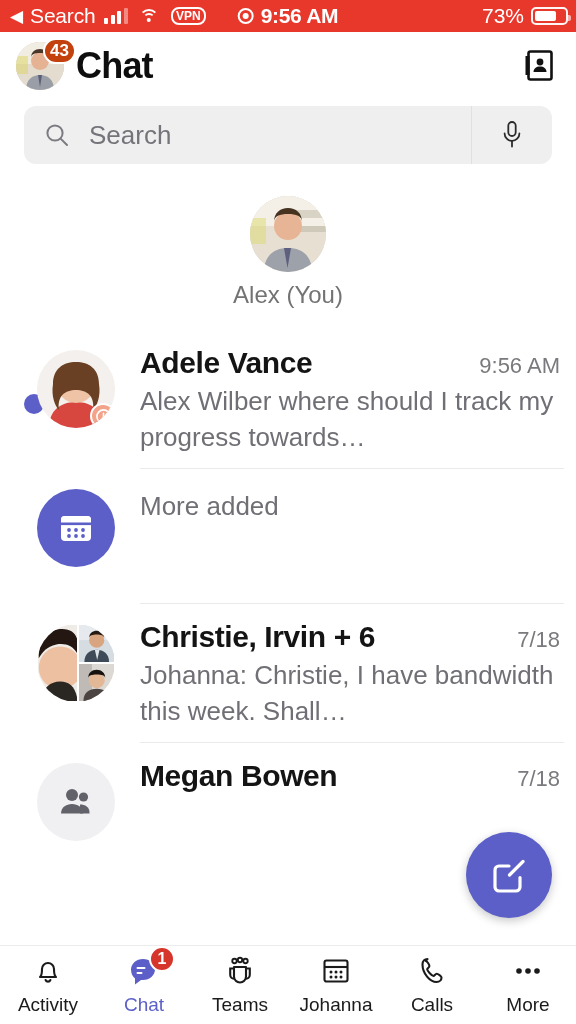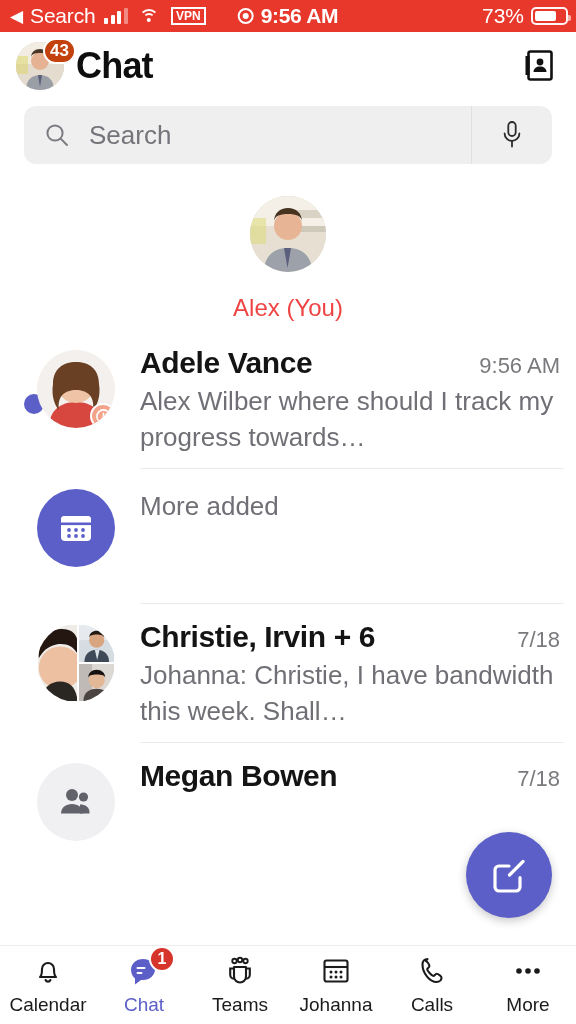--- a/index.html
+++ b/index.html
@@ -27,21 +27,21 @@
   .bars i{ display:block; width:4px; background:#ffffff; border-radius:1px;}
   .bars i:nth-child(1){height:6px;}
   .bars i:nth-child(2){height:9px;}
   .bars i:nth-child(3){height:13px;}
   .bars i:nth-child(4){height:16px; background:#F08A82;}
   .wifi{ width:22px; height:16px; position:relative; margin-left:3px;}
   .wifi span{ position:absolute; left:50%; transform:translateX(-50%); border:2.2px solid #fff; border-bottom-color:transparent; border-left-color:transparent; border-right-color:transparent; border-radius:50%;}
   .wifi .w1{ width:20px; height:20px; top:1px;}
   .wifi .w2{ width:12px; height:12px; top:5px;}
   .wifi .w3{ width:4.5px; height:4.5px; top:9.5px; background:#fff; border:none; border-radius:50%;}
-  .vpn{ border:2px solid #fff; border-radius:0; font-size:12px; font-weight:bold; padding:0px 3px; line-height:14px; letter-spacing:0px; margin-left:4px;}
+  .vpn{ border:2px solid #fff; border-radius:8px; font-size:12px; font-weight:bold; padding:0px 3px; line-height:14px; letter-spacing:0px; margin-left:4px;}
 
   .sb-center{ position:absolute; left:50%; transform:translateX(-50%); display:flex; align-items:center; gap:7px;}
   .rec-dot{ width:16px; height:16px; border:2px solid #fff; border-radius:50%; position:relative;}
   .rec-dot::after{ content:""; position:absolute; inset:3px; background:#fff; border-radius:50%;}
   .sb-time{ font-size:21px; font-weight:bold; letter-spacing:-0.3px;}
 
   .sb-right{ position:absolute; right:8px; display:flex; align-items:center; gap:7px;}
   .sb-batt-pct{ font-size:21px;}
   .batt{ width:37px; height:18px; border:2px solid rgba(255,255,255,0.95); border-radius:5px; position:relative; padding:2px;}
   .batt::after{ content:""; position:absolute; right:-5px; top:5.5px; width:3px; height:6px; background:rgba(255,255,255,0.6); border-radius:0 2px 2px 0;}
@@ -80,21 +80,21 @@
     overflow:hidden;
   }
   .search-main{ flex:1; display:flex; align-items:center; padding-left:20px; height:100%;}
   .search-placeholder{ font-size:26px; color:#74747A; margin-left:19px;}
   .search-div{ width:1px; height:100%; background:#E0E0E2;}
   .mic-btn{ width:80px; height:100%; display:flex; align-items:center; justify-content:center;}
 
   
   .selfprofile{ position:absolute; top:196px; left:0; width:576px; display:flex; flex-direction:column; align-items:center;}
   .self-avatar{ width:76px; height:76px; border-radius:50%; overflow:hidden; position:relative; background:#D6D0C6;}
-  .self-name{ font-size:24px; color:#ef4444; margin-top:22px;}
+  .self-name{ font-size:24px; color:#737373; margin-top:9px;}
 
   
   .chatlist{ position:absolute; top:330px; left:12px; width:576px;}
   .chatrow{ position:relative; display:flex; align-items:flex-start; padding:16px 24px 14px 0; min-height:135px;}
   .unread-dot{ position:absolute; left:12px; top:64px; width:20px; height:20px; border-radius:50%; background:#5B5FC7;}
   .av-col{ width:128px; flex:0 0 128px; display:flex; justify-content:center; padding-top:4px;}
   .avatar{ width:78px; height:78px; border-radius:50%; position:relative; overflow:hidden;}
   .presence{
     position:absolute; right:-1px; bottom:-1px; width:26px; height:26px; border-radius:50%;
     background:#F2A38A; border:2.5px solid #fff;
@@ -360,21 +360,21 @@
 
 <div class="bottomnav">
 
   <div class="navitem">
     <div class="nav-icon">
       <svg width="32" height="32" viewBox="0 0 32 32">
         <path d="M8 22c2-1.6 2-4 2-8a6 6 0 0 1 12 0c0 4 0 6.4 2 8z" fill="none" stroke="#1b1b1b" stroke-width="2.1" stroke-linejoin="round"></path>
         <path d="M13.6 25a2.6 2.6 0 0 0 4.8 0" fill="none" stroke="#1b1b1b" stroke-width="2.1" stroke-linecap="round"></path>
       </svg>
     </div>
-    <div class="nav-label">Calendar</div>
+    <div class="nav-label">Activity</div>
   </div>
 
   <div class="navitem active">
     <div class="nav-icon">
       <svg width="34" height="32" viewBox="0 0 34 32">
         <path d="M4 14.5C4 8.7 9.4 4 16 4s12 4.7 12 10.5S22.6 25 16 25h-2l-6 4.5V23.6C5.6 21.6 4 18.3 4 14.5z" fill="#5B5FC7"></path>
         <rect x="9.5" y="12" width="9" height="2.1" rx="1" fill="#fff"></rect>
         <rect x="9.5" y="17" width="6" height="2.1" rx="1" fill="#fff"></rect>
       </svg>
       <div class="nav-badge">1</div>

